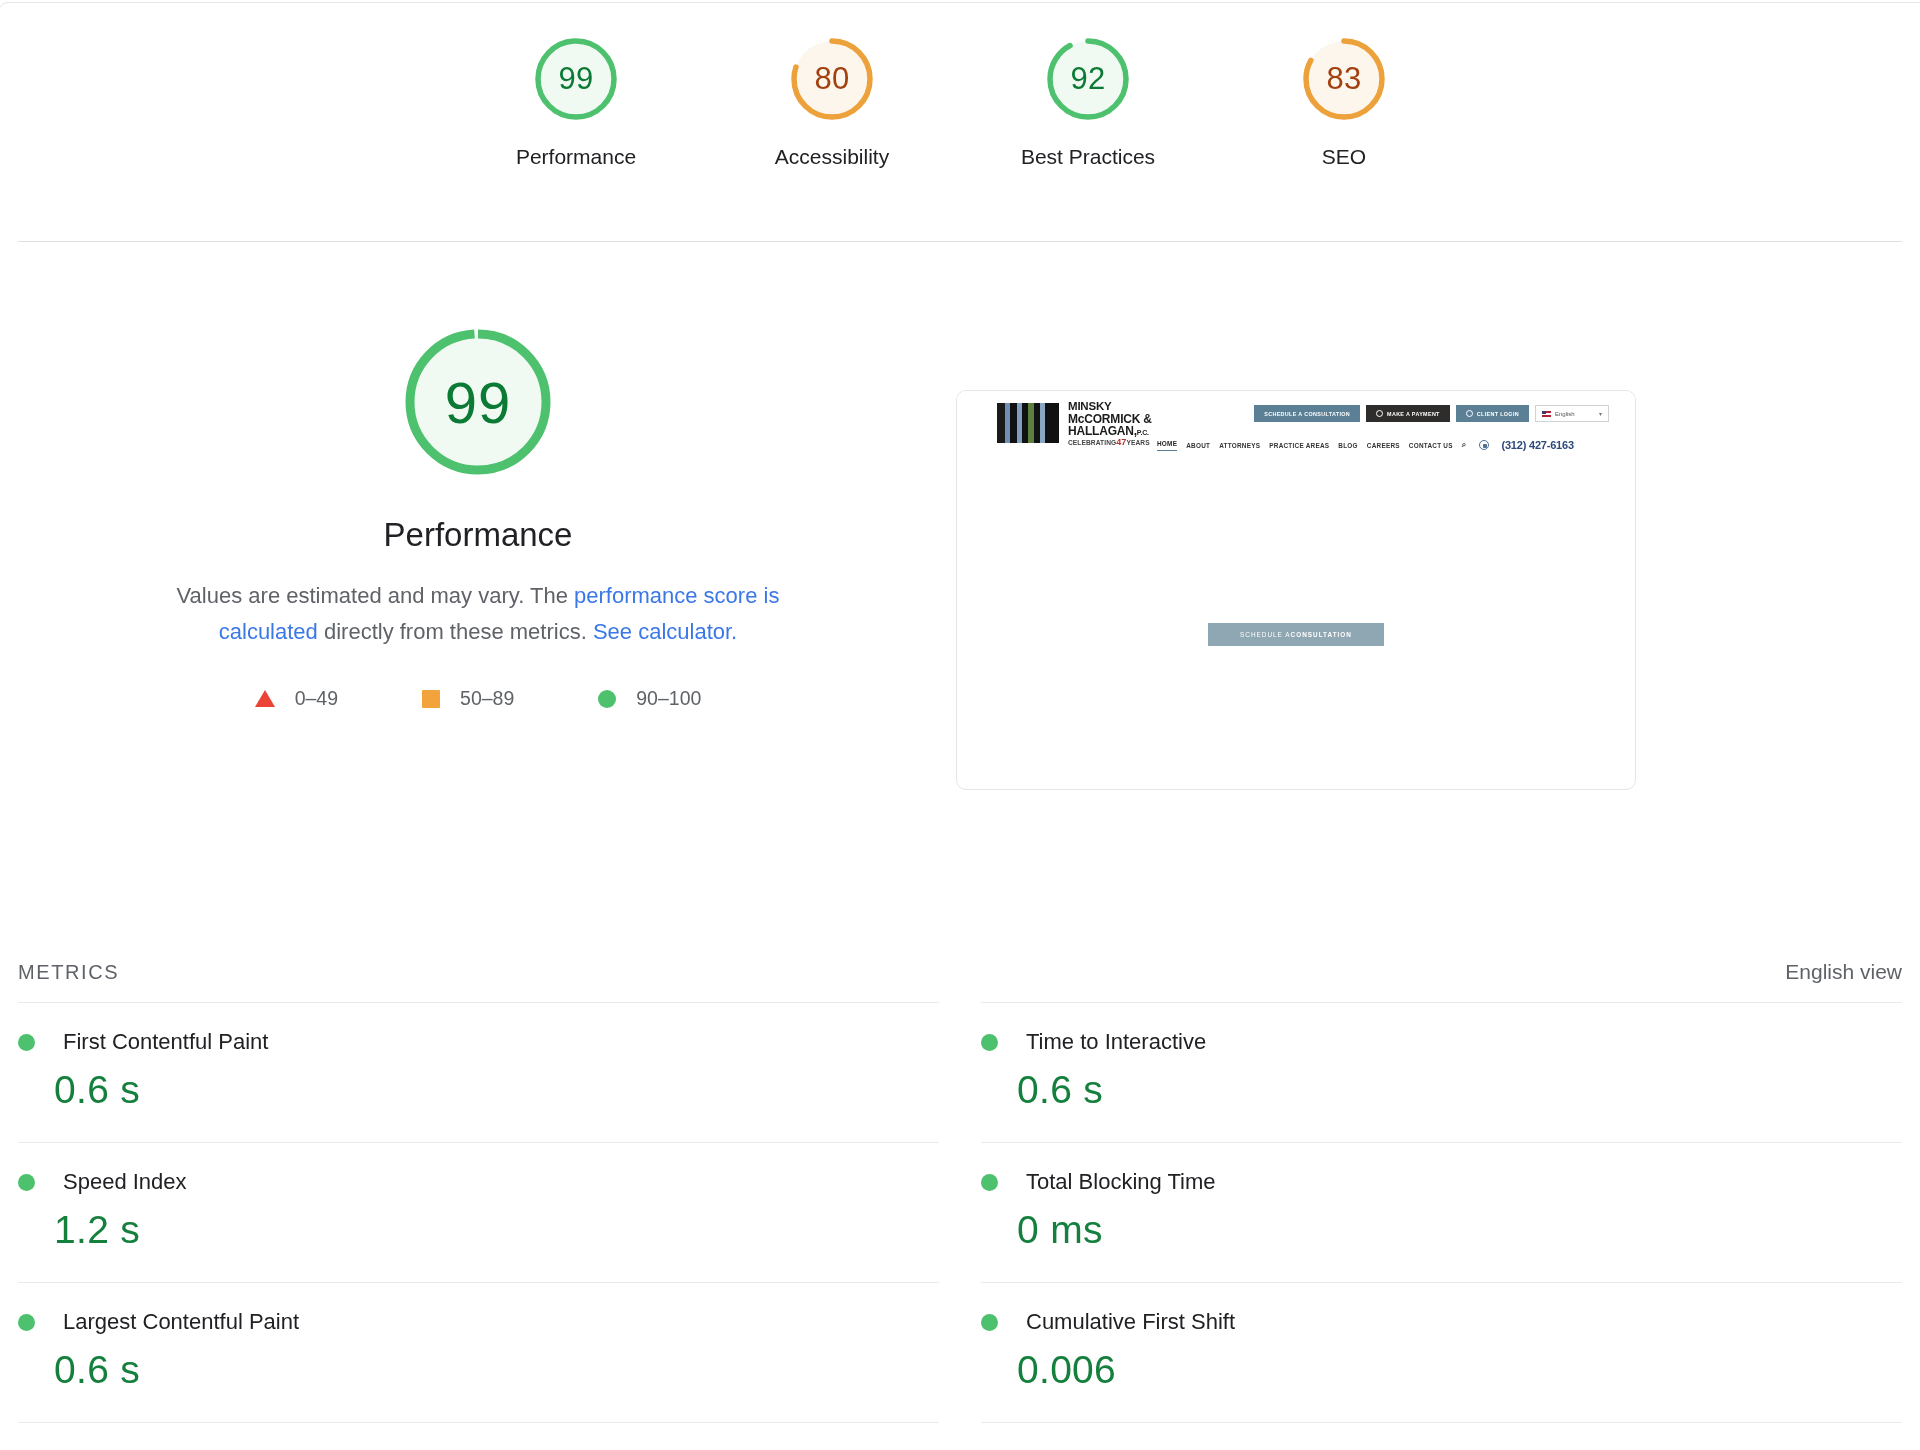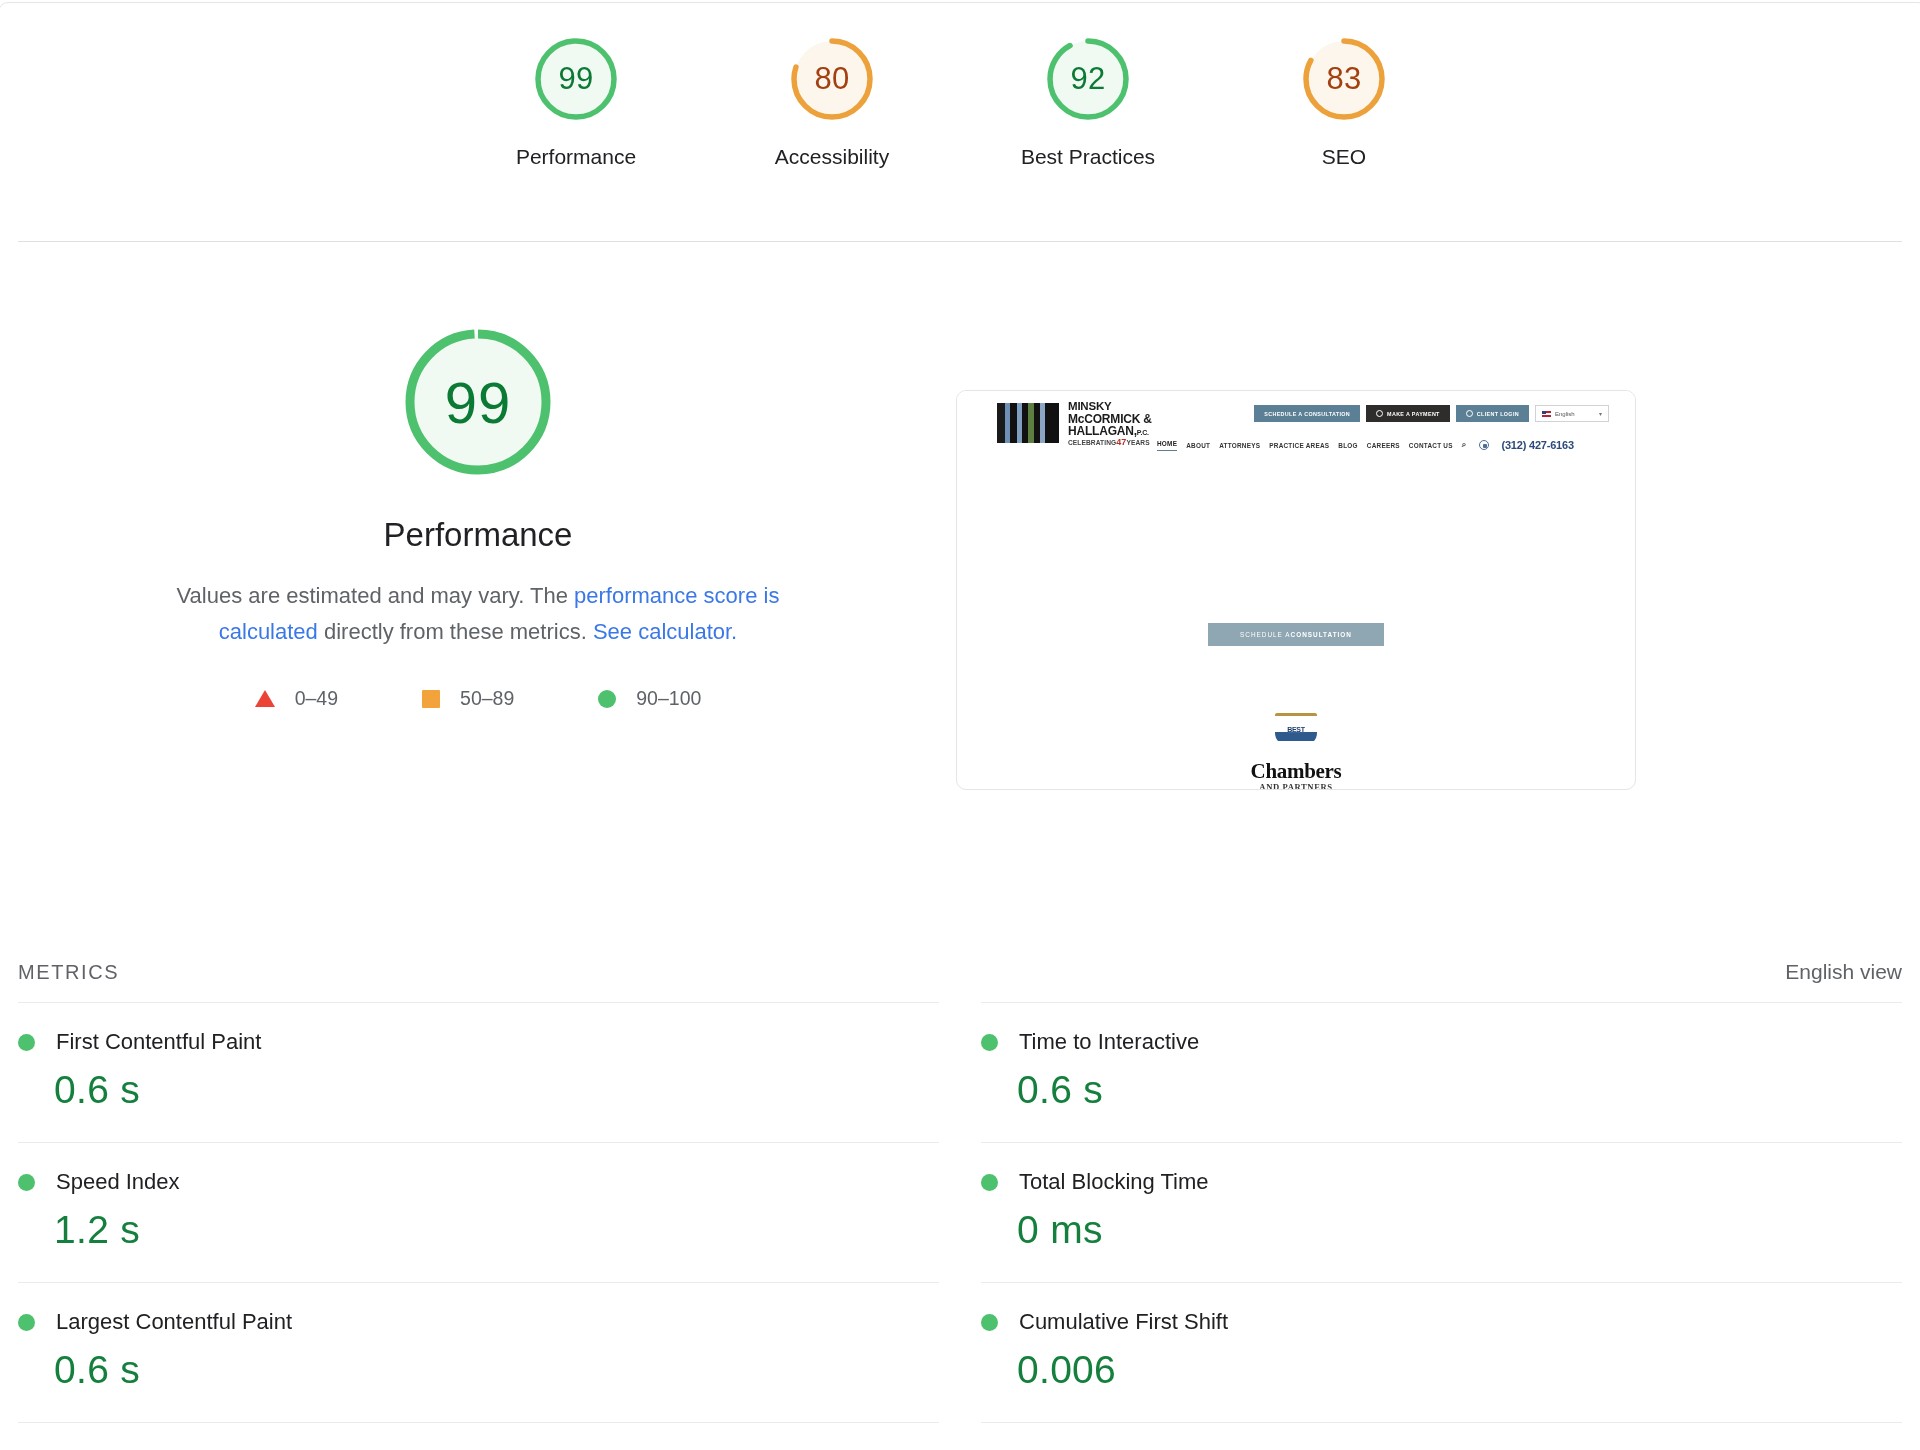--- a/index.html
+++ b/index.html
@@ -335,21 +335,21 @@
     display: flex;
     gap: 42px;
   }
   .metrics-col { flex: 1 1 0; }
   .metric-row {
     border-top: 1px solid #ebebeb;
     padding: 26px 0 30px 0;
   }
   .metric-row:last-child { border-bottom: 1px solid #ebebeb; }
   .metric-label-line {
-    display: flex; align-items: center; gap: 21px;
+    display: flex; align-items: center; gap: 28px;
   }
   .m-dot {
     width: 17px; height: 17px; border-radius: 50%;
     background: #4ec16e; flex: 0 0 auto;
   }
   .metric-name {
     font-size: 22px;
     color: #202124;
   }
   .metric-value {
@@ -494,30 +494,20 @@
             <span class="mag">⌕</span>
             <span class="ss-phone-ic"></span>
             <span class="phone">(312) 427-6163</span>
           </div>
 
         <div class="ss-cta">
           <span>SCHEDULE A </span>
             <b>CONSULTATION</b>
         </div>
 
-        <div class="ss-badges">
-          <div class="badge-bl">
-            <span>BEST</span>
-          </div>
-          <div class="badge-ch">
-            <div class="big">Chambers</div>
-            <div class="small">AND PARTNERS</div>
-          </div>
-
-        </div>
 
       </div>
     </div>
   </div>
 
   <div class="metrics-head">
     <div class="metrics-title">METRICS</div>
     <div class="expand-view">English view</div>
   </div>
 

